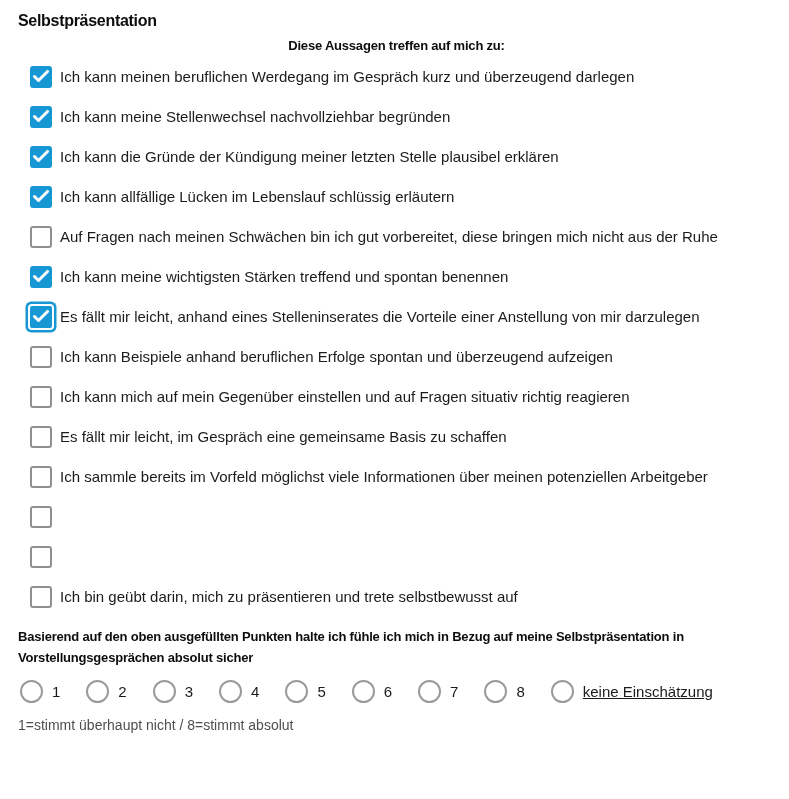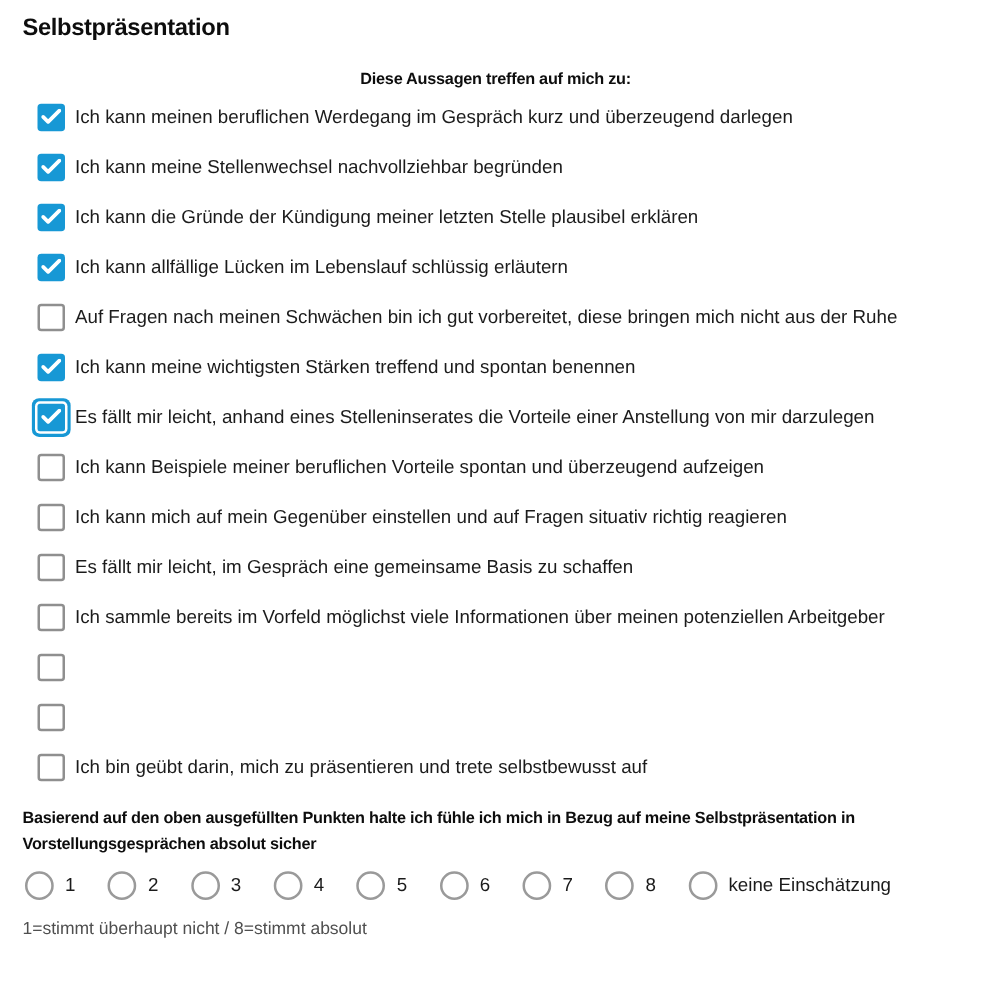--- a/index.html
+++ b/index.html
@@ -6,25 +6,25 @@
   html, body { background: #ffffff; }
   body {
     width: 789px;
     height: 799px;
     font-family: "Liberation Sans", "DejaVu Sans", sans-serif;
     color: #1b1b1b;
     padding: 12px 18px 10px 18px;
     overflow: hidden;
   }
   .page-title {
-    font-size: 19px;
+    font-size: 16px;
     font-weight: 800;
     letter-spacing: -0.3px;
     color: #0d0d0d;
-    margin-bottom: 21px;
+    margin-bottom: 8px;
   }
   .section-subtitle {
     font-size: 13px;
     font-weight: 700;
     letter-spacing: -0.2px;
     color: #0d0d0d;
     margin-left: 4px;
     margin-bottom: 13px;
     text-align: center;
   }
@@ -79,21 +79,21 @@
     display: flex;
     align-items: center;
     margin-left: 2px;
     margin-bottom: 14px;
   }
   .rating-option {
     display: flex;
     align-items: center;
     margin-right: 26px;
   }
-  .rating-option:last-child { margin-right: 0; }
+  .rating-option:last-child { margin-right: 0; text-decoration: underline; }
   .radio {
     width: 23px;
     height: 23px;
     border: 2px solid #9a9a9a;
     border-radius: 50%;
     background: #ffffff;
     margin-right: 9px;
     cursor: pointer;
     flex: 0 0 23px;
   }
@@ -172,21 +172,21 @@
         <polyline points="1.5,6.5 5.5,10.5 14.5,1.5" fill="none" stroke="#ffffff" stroke-width="3" stroke-linecap="round" stroke-linejoin="round"></polyline>
       </svg>
     </span>
     <span class="statement-label">Es fällt mir leicht, anhand eines Stelleninserates die Vorteile einer Anstellung von mir darzulegen</span>
   </div>
 
   <div class="statement-row">
     <span class="checkbox">
       
     </span>
-    <span class="statement-label">Ich kann Beispiele meiner beruflichen Vorteile spontan und überzeugend aufzeigen</span>
+    <span class="statement-label">Ich kann Beispiele anhand beruflichen Erfolge spontan und überzeugend aufzeigen</span>
   </div>
 
   <div class="statement-row">
     <span class="checkbox">
       
     </span>
     <span class="statement-label">Ich kann mich auf mein Gegenüber einstellen und auf Fragen situativ richtig reagieren</span>
   </div>
 
   <div class="statement-row">

